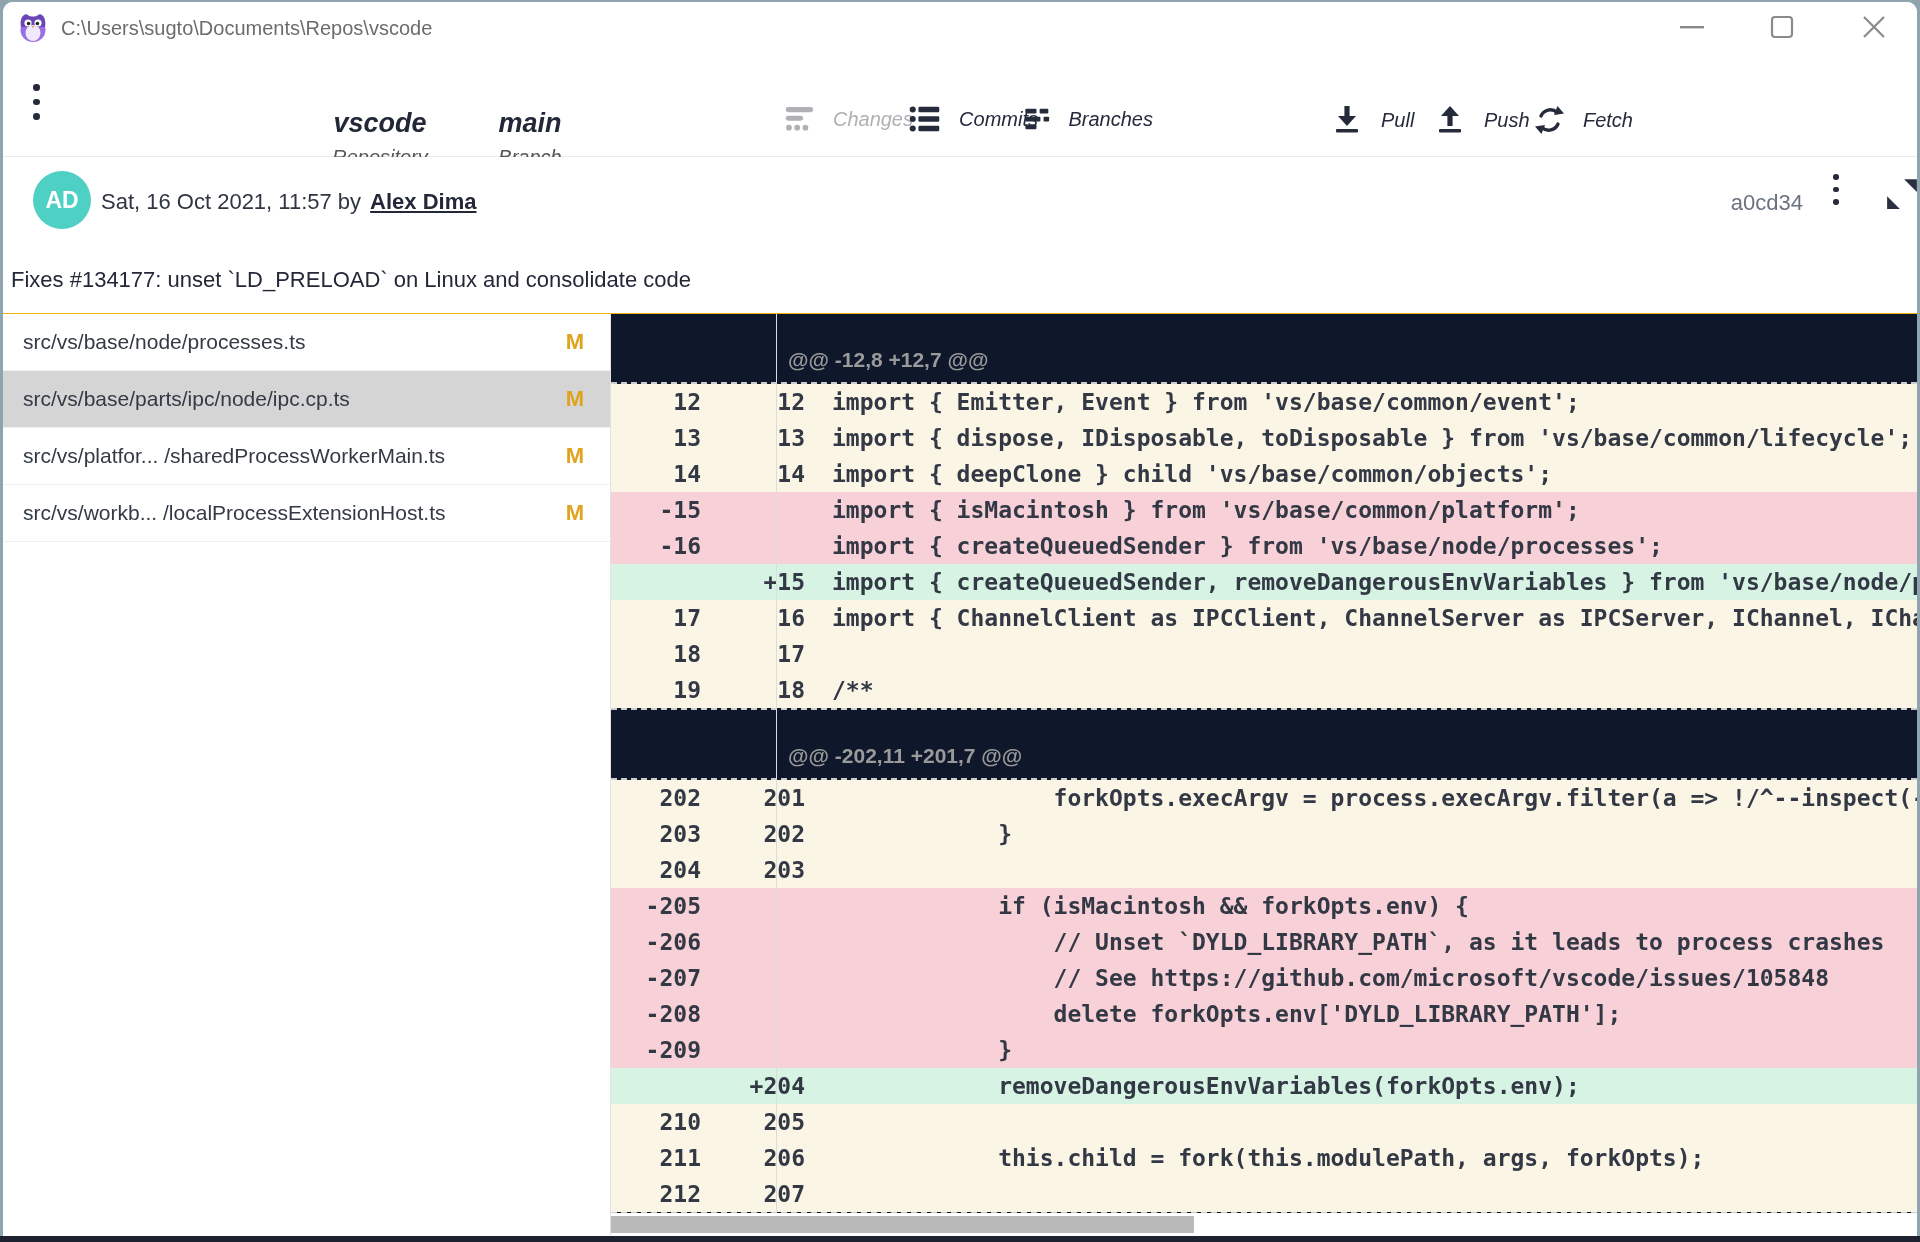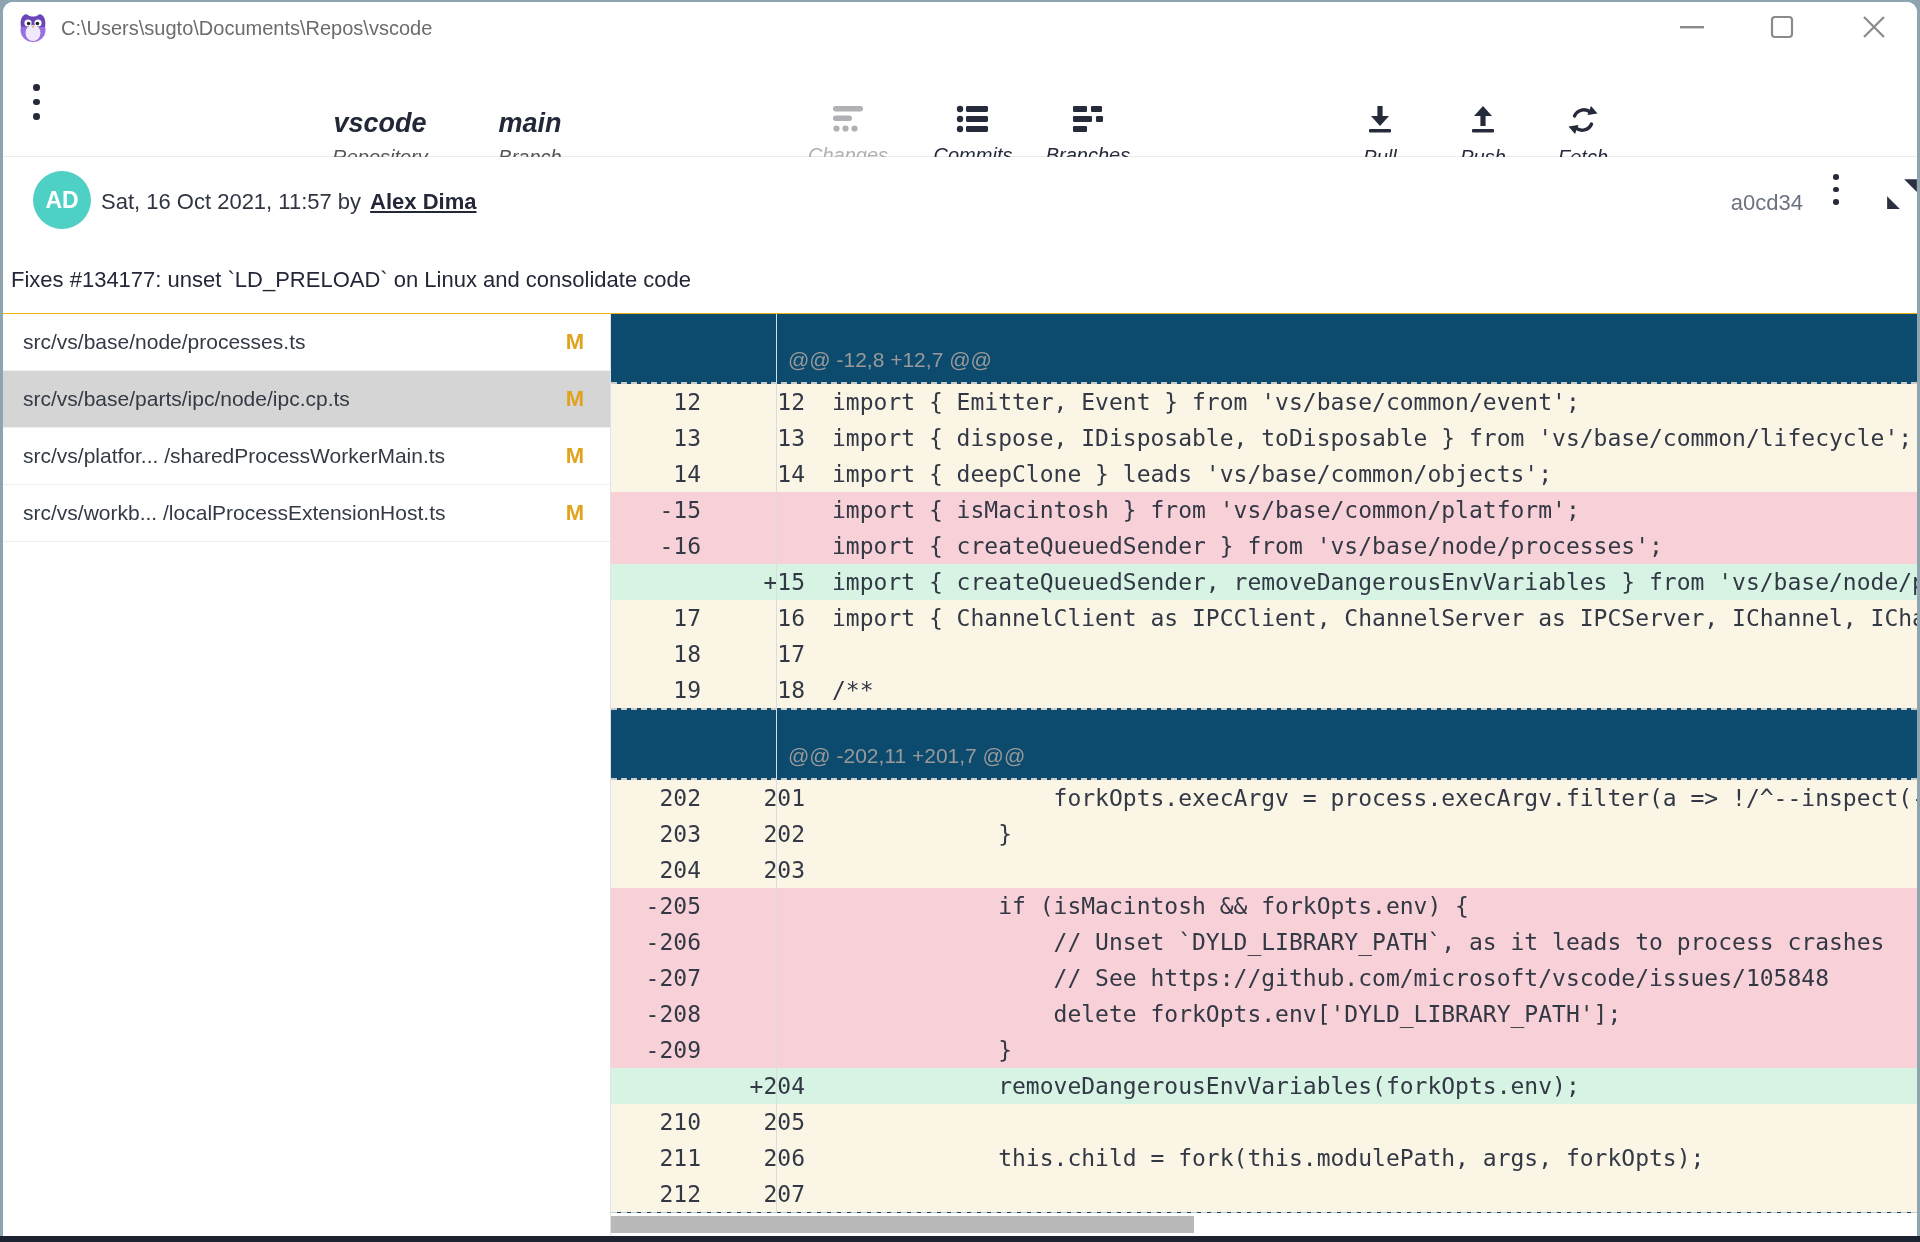--- a/index.html
+++ b/index.html
@@ -25,21 +25,21 @@
   
   .toolbar{position:absolute;top:50px;left:0;right:0;height:104px;background:#fff;border-bottom:1px solid #ebebeb;font-style:italic;}
   .kebab{display:flex;flex-direction:column;align-items:center;gap:8px;}
   .kebab i{width:6.5px;height:6.5px;border-radius:50%;background:#262b3c;display:block;}
   .tb-kebab{position:absolute;left:30px;top:32px;}
   .tb-group{position:absolute;display:flex;flex-direction:column;align-items:center;color:#232838;}
   .tb-name{font-size:27px;font-weight:bold;line-height:30px;}
   .tb-sub{font-size:20px;color:#555;margin-top:8px;}
   #grp-repo{left:300px;top:56px;width:154px;}
   #grp-branch{left:462px;top:56px;width:130px;}
-  .tb-tab,.tb-action{position:absolute;top:52px;width:130px;display:flex;flex-direction:column;align-items:center;gap:10px;color:#262b3c;cursor:pointer;}
+  .tb-tab,.tb-action{position:absolute;top:52px;width:130px;display:flex;flex-direction:row;align-items:center;gap:17px;color:#262b3c;cursor:pointer;}
   .tb-action{width:100px;}
   .tb-label{font-size:20px;}
   #tab-changes{left:780px;}#tab-commits{left:905px;}#tab-branches{left:1020px;}
   #act-pull{left:1327px;}#act-push{left:1430px;}#act-fetch{left:1530px;}
   .disabled{color:#b0b0b5;}
   .disabled .tb-label{color:#b0b0b5;}
 
   
   .commit-header{position:absolute;top:155px;left:0;right:0;height:90px;background:#fff;}
   .avatar{position:absolute;left:30px;top:14px;width:58px;height:58px;border-radius:50%;
@@ -60,21 +60,21 @@
 
   
   .main{position:absolute;top:312px;left:0;right:0;bottom:0;}
   .file-pane{position:absolute;left:0;top:0;width:607px;bottom:0;background:#fff;border-right:1px solid #e2e2e2;}
   .file-row{height:57px;box-sizing:border-box;border-bottom:1px solid #eeeeee;display:flex;align-items:center;
     padding:0 26px 0 20px;font-size:21px;color:#333a45;cursor:pointer;background:#fff;}
   .file-row .path{flex:1;white-space:nowrap;overflow:hidden;}
   .file-row .status{font-weight:bold;font-size:22px;color:var(--modified-badge,#e0a31d);}
   .file-row.selected{background:#d5d5d5;}
 
-  .diff-pane{position:absolute;left:608px;top:0;right:0;bottom:0;background:#0c4a6e;overflow:hidden;}
+  .diff-pane{position:absolute;left:608px;top:0;right:0;bottom:0;background:#0f172a;overflow:hidden;font-weight:bold;}
   .gutter-sep{position:absolute;left:165px;top:0;bottom:23px;width:1px;background:#dcdcdc;z-index:5;}
   .hunk-header{height:68px;box-sizing:border-box;display:flex;align-items:flex-end;
     padding:0 0 10px 177px;font-size:21px;color:#9a9a9a;}
   .hunk-lines{border-top:2px dashed #cccccc;border-bottom:2px dashed #cccccc;}
   .diff-row{display:flex;height:36px;line-height:36px;
     font-family:"DejaVu Sans Mono","Liberation Mono",monospace;font-size:23px;color:#333845;}
   .num{flex:none;text-align:right;white-space:pre;padding-left:22px;}
   .num.old{width:68px;}
   .num.new{width:82px;}
   .code{flex:1;padding-left:27px;white-space:pre;overflow:hidden;}
@@ -245,21 +245,21 @@
     <span class="code">import { Emitter, Event } from 'vs/base/common/event';</span>
   </div>
               <div class="diff-row context">
     <span class="num old">13</span>
     <span class="num new">13</span>
     <span class="code">import { dispose, IDisposable, toDisposable } from 'vs/base/common/lifecycle';</span>
   </div>
               <div class="diff-row context">
     <span class="num old">14</span>
     <span class="num new">14</span>
-    <span class="code">import { deepClone } leads 'vs/base/common/objects';</span>
+    <span class="code">import { deepClone } child 'vs/base/common/objects';</span>
   </div>
               <div class="diff-row removed">
     <span class="num old">-15</span>
     <span class="num new"></span>
     <span class="code">import { isMacintosh } from 'vs/base/common/platform';</span>
   </div>
               <div class="diff-row removed">
     <span class="num old">-16</span>
     <span class="num new"></span>
     <span class="code">import { createQueuedSender } from 'vs/base/node/processes';</span>

